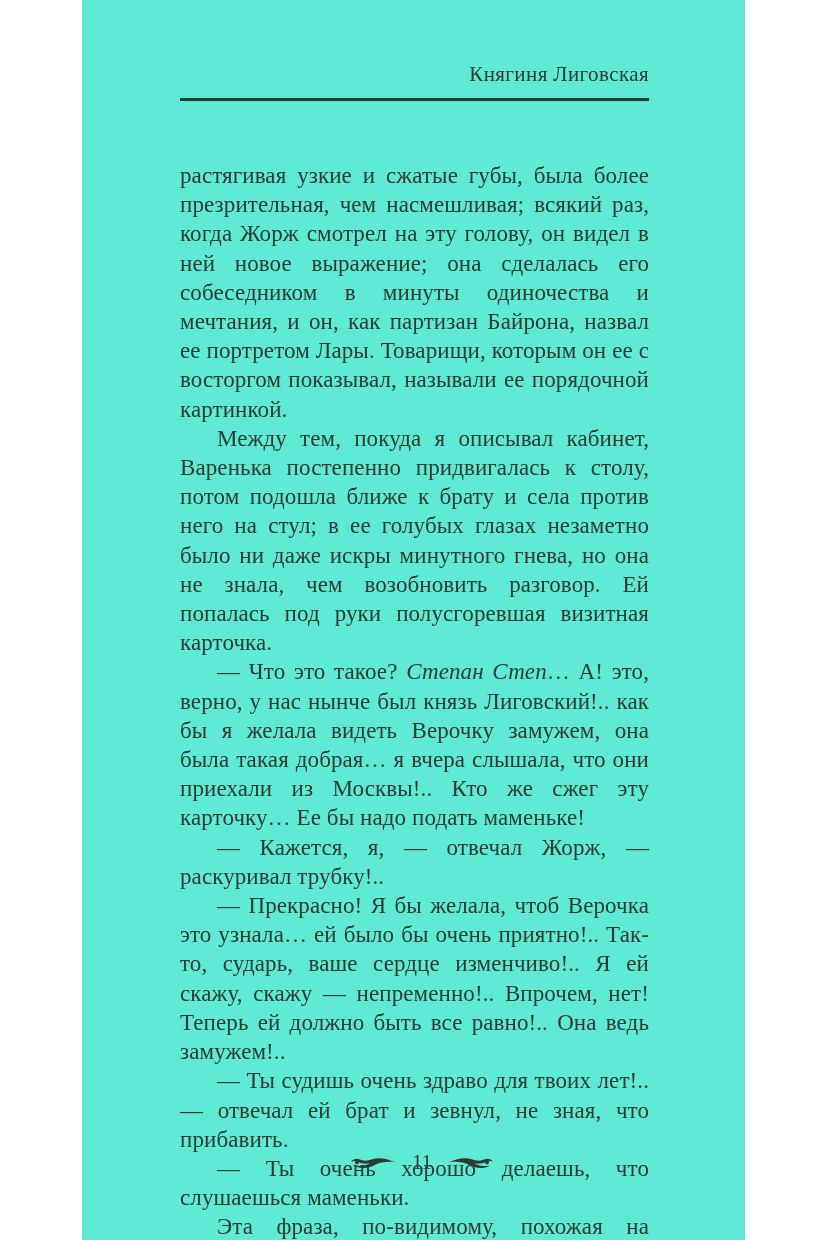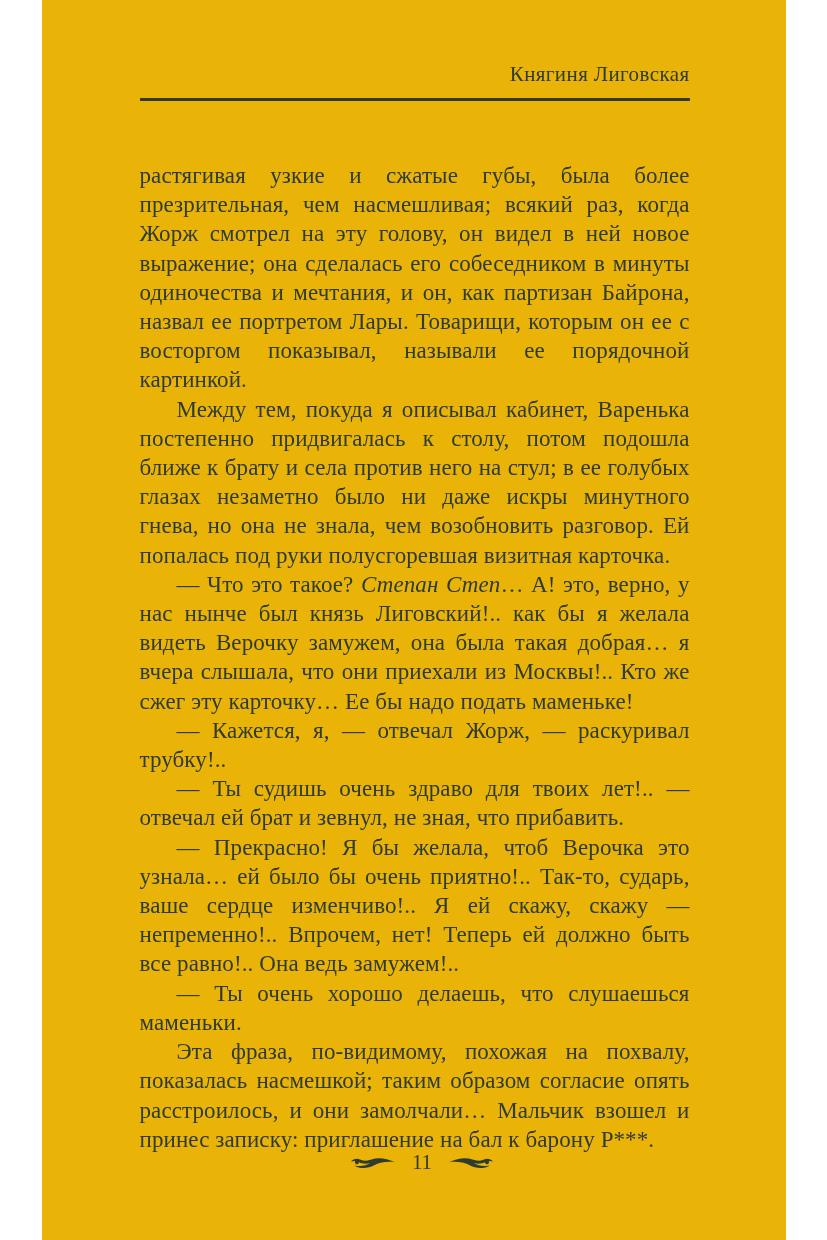--- a/index.html
+++ b/index.html
@@ -1,20 +1,20 @@
 <!DOCTYPE html>
 <html lang="ru"><head>
 <meta charset="utf-8">
 <style>
   html, body { margin: 0; padding: 0; background: #ffffff; }
   .page {
     position: relative;
-    width: 744px;
+    width: 663px;
     height: 1240px;
-    background: #eab308;
+    background: #5eead4;
     font-family: "Liberation Serif", "DejaVu Serif", serif;
     color: #2e3b31;
     overflow: hidden;
     margin: 0 auto;
   }
   .header {
     position: absolute;
     left: 98px;
     right: 96px;
     top: 62px;
@@ -66,22 +66,22 @@
   <div class="header">
     <div class="running-title">Княгиня Лиговская</div>
     <div class="rule"></div>
   </div>
 
   <div class="text-block">
     <p class="noindent">растягивая узкие и сжатые губы, была более презрительная, чем насмешливая; всякий раз, когда Жорж смотрел на эту голову, он видел в ней новое выражение; она сделалась его собеседником в минуты одиночества и мечтания, и он, как партизан Байрона, назвал ее портретом Лары. Товарищи, которым он ее с восторгом показывал, называли ее порядочной картинкой.</p>
     <p>Между тем, покуда я описывал кабинет, Варенька постепенно придвигалась к столу, потом подошла ближе к брату и села против него на стул; в ее голубых глазах незаметно было ни даже искры минутного гнева, но она не знала, чем возобновить разговор. Ей попалась под руки полусгоревшая визитная карточка.</p>
     <p><span>— Что это такое? </span><em>Степан Степ</em><span>… А! это, верно, у нас нынче был князь Лиговский!.. как бы я желала видеть Верочку замужем, она была такая добрая… я вчера слышала, что они приехали из Москвы!.. Кто же сжег эту карточку… Ее бы надо подать маменьке!</span></p>
     <p>— Кажется, я, — отвечал Жорж, — раскуривал трубку!..</p>
+    <p>— Прекрасно! Я бы желала, чтоб Верочка это узнала… ей было бы очень приятно!.. Так-то, сударь, ваше сердце изменчиво!.. Я ей скажу, скажу — непременно!.. Впрочем, нет! Теперь ей должно быть все равно!.. Она ведь замужем!..</p>
     <p>— Ты судишь очень здраво для твоих лет!.. — отвечал ей брат и зевнул, не зная, что прибавить.</p>
-    <p>— Прекрасно! Я бы желала, чтоб Верочка это узнала… ей было бы очень приятно!.. Так-то, сударь, ваше сердце изменчиво!.. Я ей скажу, скажу — непременно!.. Впрочем, нет! Теперь ей должно быть все равно!.. Она ведь замужем!..</p>
     <p>— Ты очень хорошо делаешь, что слушаешься маменьки.</p>
     <p>Эта фраза, по-видимому, похожая на похвалу, показалась насмешкой; таким образом согласие опять расстроилось, и они замолчали… Мальчик взошел и принес записку: приглашение на бал к барону Р***.</p>
   </div>
 
   <div class="footer">
     <span class="flourish left">
       <svg width="46" height="16" viewBox="0 0 46 16" xmlns="http://www.w3.org/2000/svg">
         <path d="M45 7.2 C36 3.2 28 2.2 21.5 4.6 C17.5 6.1 13.5 6 10 4.4 C6.8 3 3.4 3.6 1 6.4 C4 5.5 6.6 5.8 9.2 7.2 C12.4 8.9 16.4 9.1 20.2 7.8 C15.4 11.2 10.2 11.8 4.2 10.4 C10.4 14.2 18.2 13.6 24.2 10.2 C31.2 6.8 38.4 6.4 45 7.2 Z"></path>
         <path d="M7.8 5.2 a2.1 2.1 0 1 0 0.2 0.1 Z"></path>
       </svg>

